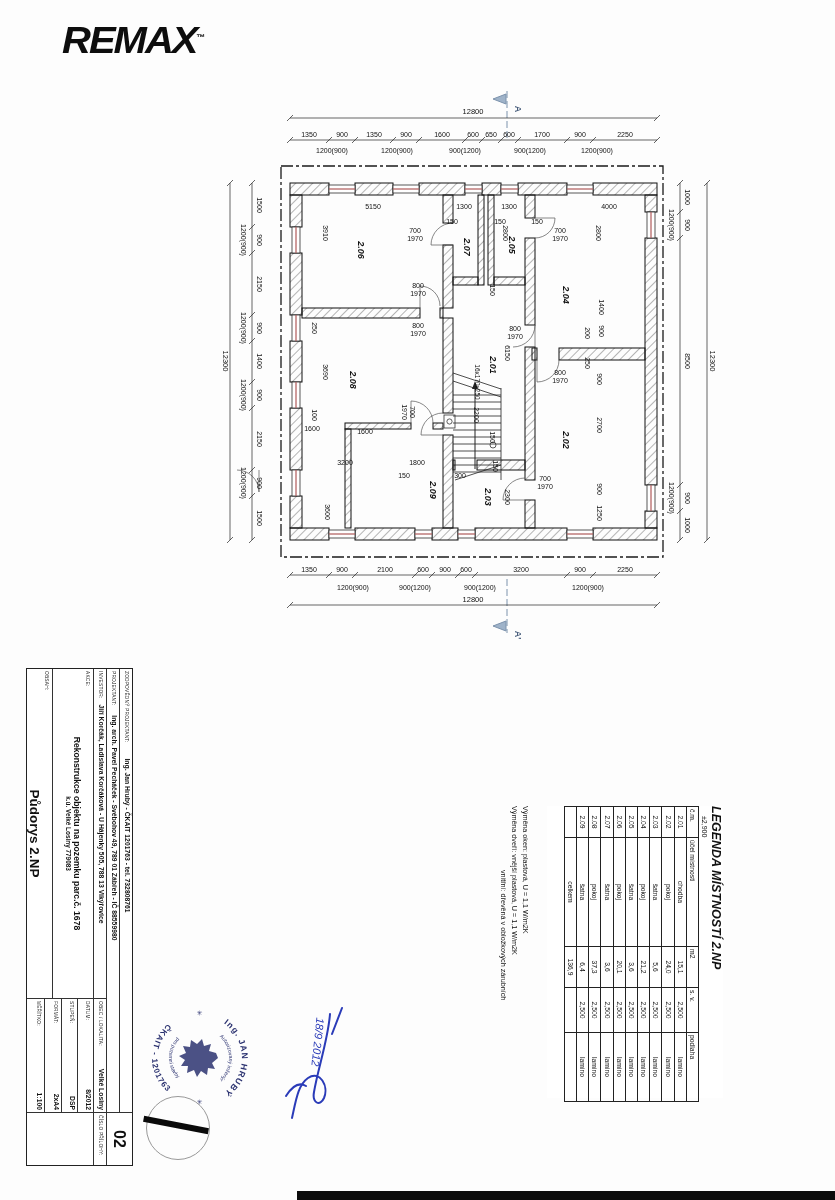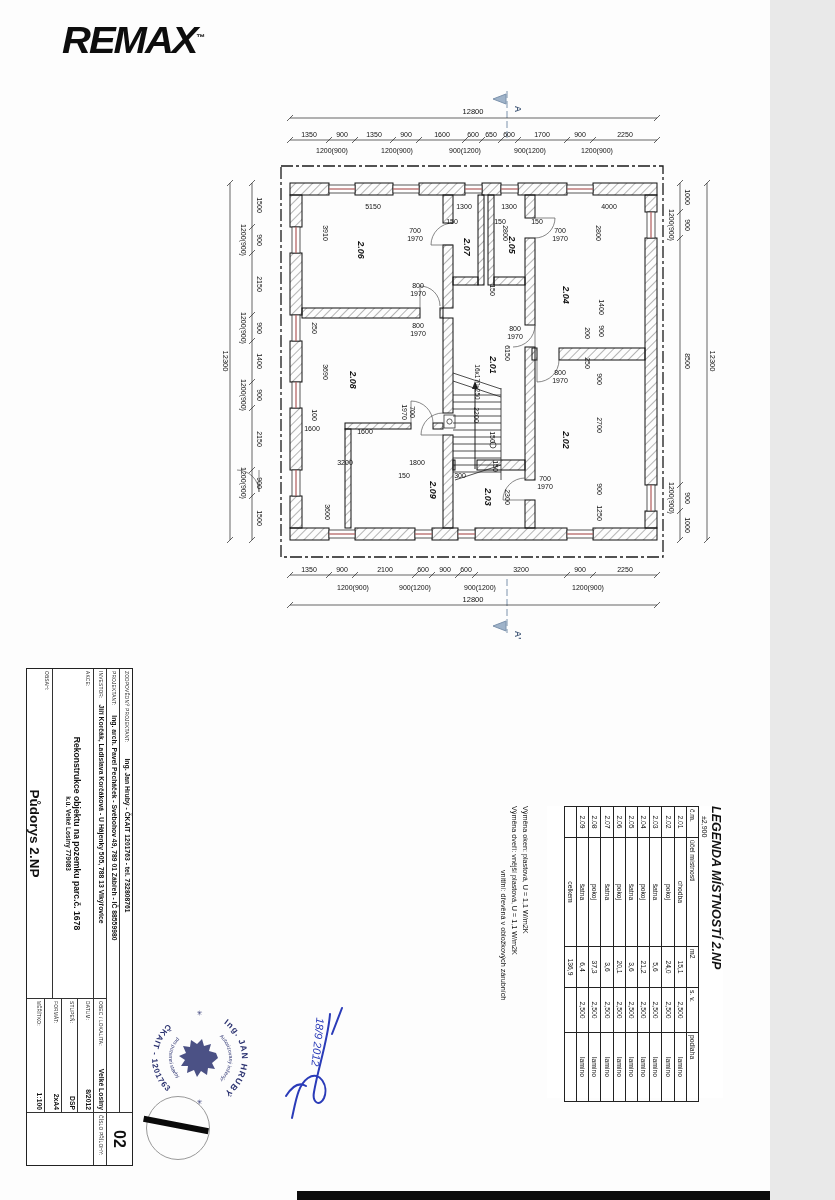--- a/index.html
+++ b/index.html
@@ -1,16 +1,16 @@
 <!DOCTYPE html>
 <html><head>
 <meta charset="utf-8">
 <style>
   html,body{margin:0;padding:0;background:#e9e9e9;}
-  #sheet{position:relative;width:770px;height:1200px;background:#fdfdfd;overflow:hidden;
+  #sheet{position:relative;width:835px;height:1200px;background:#fdfdfd;overflow:hidden;
          font-family:"Liberation Sans","DejaVu Sans",sans-serif;color:#111;}
   
   #logo{position:absolute;left:62px;top:18px;font-weight:bold;font-style:italic;
         font-size:40px;letter-spacing:-2px;color:#0d0d0d;transform:scaleY(.92);}
   #logo sup{font-size:9px;font-style:normal;letter-spacing:0;}
   
   #plan{position:absolute;left:215px;top:85px;width:520px;height:575px;}
   #plan svg{position:absolute;left:0;top:0;}
   .t{position:absolute;font-size:7px;line-height:1.08;white-space:pre-line;text-align:center;
      transform:translate(-50%,-50%);color:#111;}

